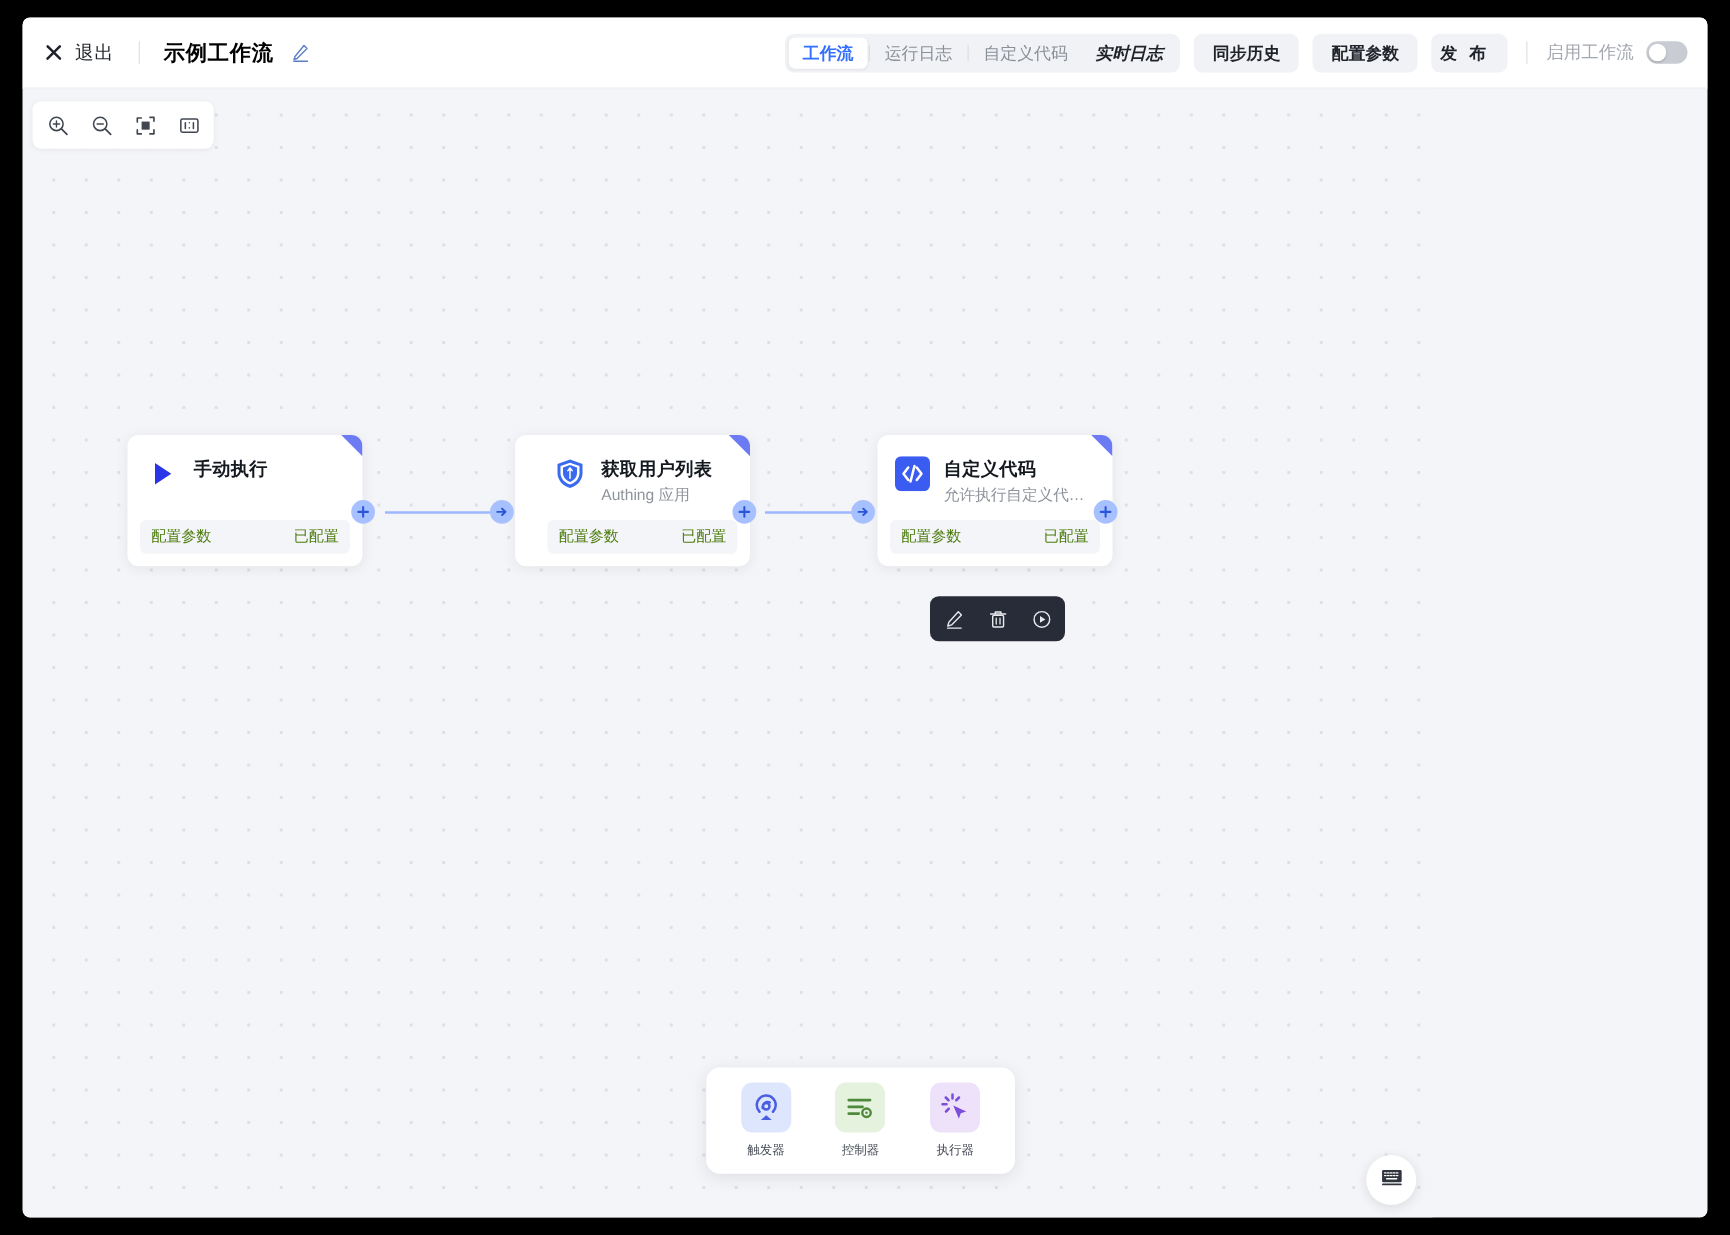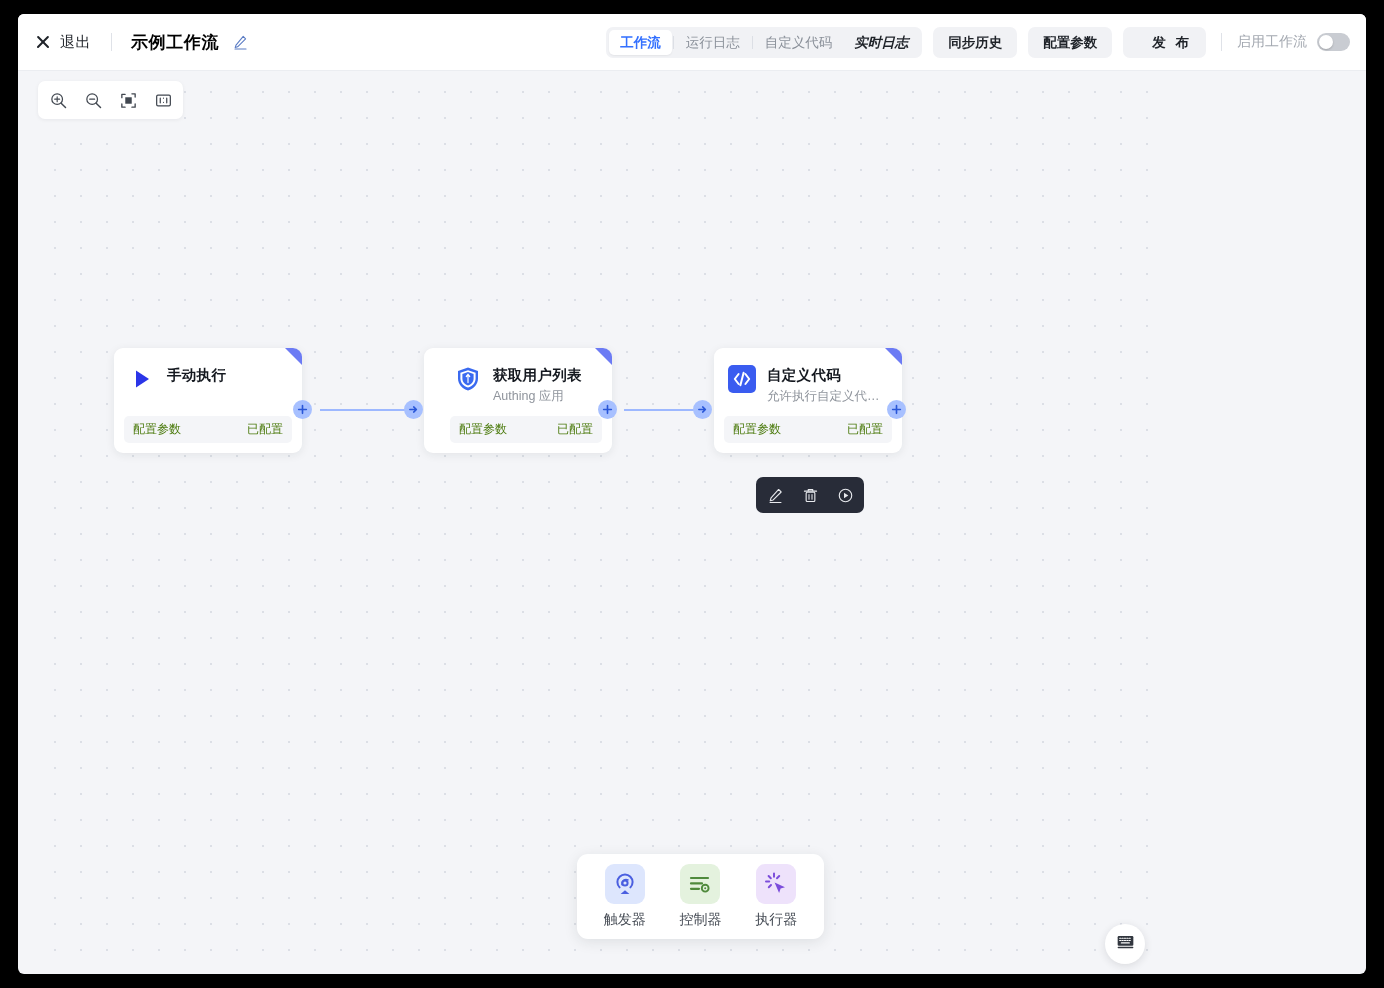--- a/index.html
+++ b/index.html
@@ -124,21 +124,21 @@
     border-radius: 7px;
     height: 31px;
     line-height: 31px;
     padding: 0 15px;
     font-size: 13.5px;
     font-weight: bold;
     color: #1f2329;
     cursor: pointer;
     white-space: nowrap;
   }
-  .pill-btn.publish { letter-spacing: 3px; padding: 0 14px 0 29px; }
+  .pill-btn.publish { letter-spacing: 3px; padding: 0 14px 0 7px; }
   .tail-divider {
     width: 1px;
     height: 18px;
     background: #dfe2e8;
     margin: 0 4px;
   }
   .enable-wrap {
     display: flex;
     align-items: center;
     gap: 10px;
@@ -161,21 +161,21 @@
     left: 2px; top: 2px;
     width: 14px; height: 14px;
     border-radius: 50%;
     background: #ffffff;
     box-shadow: 0 1px 2px rgba(0,0,0,.2);
   }
 
   
   .canvas {
     position: absolute;
-    left: 16px; top: 57px;
+    left: 4px; top: 57px;
     width: 1124px;
     height: 903px;
     background-color: #f4f5f8;
     background-image: radial-gradient(circle, #dcdfe6 1.1px, transparent 1.2px);
     background-size: 26px 26px;
     background-position: 8px 8px;
     overflow: hidden;
   }
 
   
@@ -335,21 +335,21 @@
     width: 40px; height: 40px;
     border-radius: 9px;
     display: flex;
     align-items: center;
     justify-content: center;
   }
   .pal-icon.blue { background: #dde6fd; }
   .pal-icon.green { background: #e4f2de; }
   .pal-icon.purple { background: #eee2fb; }
   .pal-label {
-    font-size: 14px;
+    font-size: 10px;
     color: #464c55;
   }
 
   
   .kb-fab {
     position: absolute;
     right: 13px;
     bottom: 10px;
     width: 40px; height: 40px;
     border-radius: 50%;

